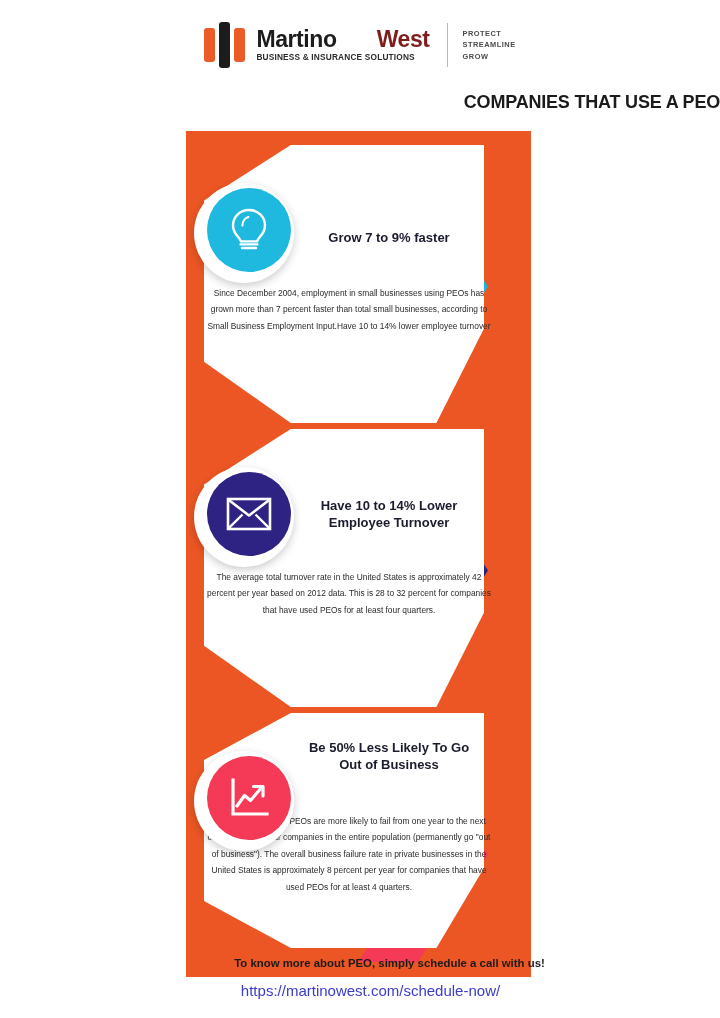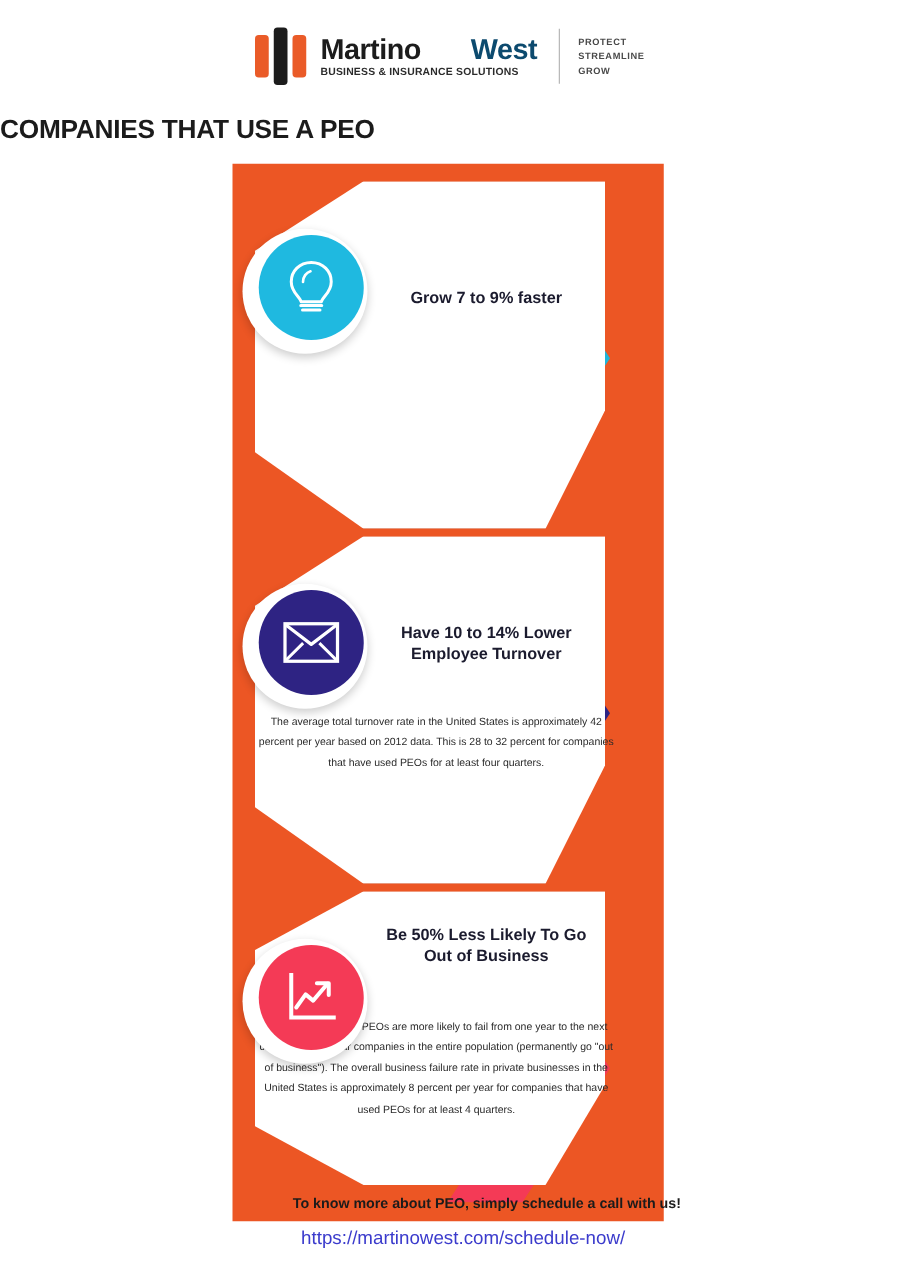--- a/index.html
+++ b/index.html
@@ -44,21 +44,21 @@
   .bar-right { height: 34px; background: #ea5b28; }
 
   #logo-wordmark { line-height: 1; }
   #logo-name {
     font-size: 23px;
     font-weight: bold;
     letter-spacing: -0.4px;
     color: #1c1c1c;
     white-space: nowrap;
   }
-  #logo-name .west { color: #0c4a6e; margin-left: 40px; }
+  #logo-name .west { color: #7f1d1d; margin-left: 40px; }
   #logo-sub {
     font-size: 8.3px;
     font-weight: bold;
     letter-spacing: 0.18px;
     color: #2b2b2b;
     margin-top: 2px;
     white-space: nowrap;
   }
   #logo-divider {
     width: 1px;
@@ -69,22 +69,22 @@
   #logo-tagline {
     font-size: 7.4px;
     font-weight: bold;
     letter-spacing: 0.5px;
     color: #4a4a4a;
     line-height: 1.55;
   }
 
   
   #page-title {
-    text-align: left;
-    font-size: 21px;
+    text-align: right;
+    font-size: 18px;
     font-weight: bold;
     letter-spacing: -0.2px;
     color: #1b1b1b;
     margin-top: 2px;
   }
 
   
   #panel {
     position: absolute;
     left: 186px;
@@ -237,20 +237,21 @@
 
 <div id="page-title">COMPANIES THAT USE A PEO</div>
 
 <div id="panel">
 
   <div class="card" id="card-1">
     <div class="accent" id="accent-1"></div>
     <div class="hex" id="hex-1"></div>
 
     <div class="card-heading" id="heading-1">Grow 7 to 9% faster</div>
+    <div class="card-body" id="body-1">Since December 2004, employment in small businesses using PEOs has grown more than 7 percent faster than total small businesses, according to Small Business Employment Input.Have 10 to 14% lower employee turnover</div>
 
     <div class="badge">
       <div class="disc" id="disc-1">
         <svg width="44" height="46" viewBox="0 0 44 46" fill="none" aria-hidden="true">
           <path d="M22 3 C12.6 3 6 10 6 18.4 c0 5.2 2.6 8.6 5 11.4 1.6 1.9 2.6 3.2 2.9 4.6 h16.2 c0.3-1.4 1.3-2.7 2.9-4.6 2.4-2.8 5-6.2 5-11.4 C38 10 31.4 3 22 3 Z" stroke="#ffffff" stroke-width="2.4" stroke-linejoin="round"></path>
           <path d="M13.6 37.4 h16.8 M15 41 h14" stroke="#ffffff" stroke-width="2.4" stroke-linecap="round"></path>
           <path d="M15.4 18.6 c0-4.2 2.6-7.6 6-8.6" stroke="#ffffff" stroke-width="2.1" stroke-linecap="round"></path>
         </svg>
       </div>
     </div>

